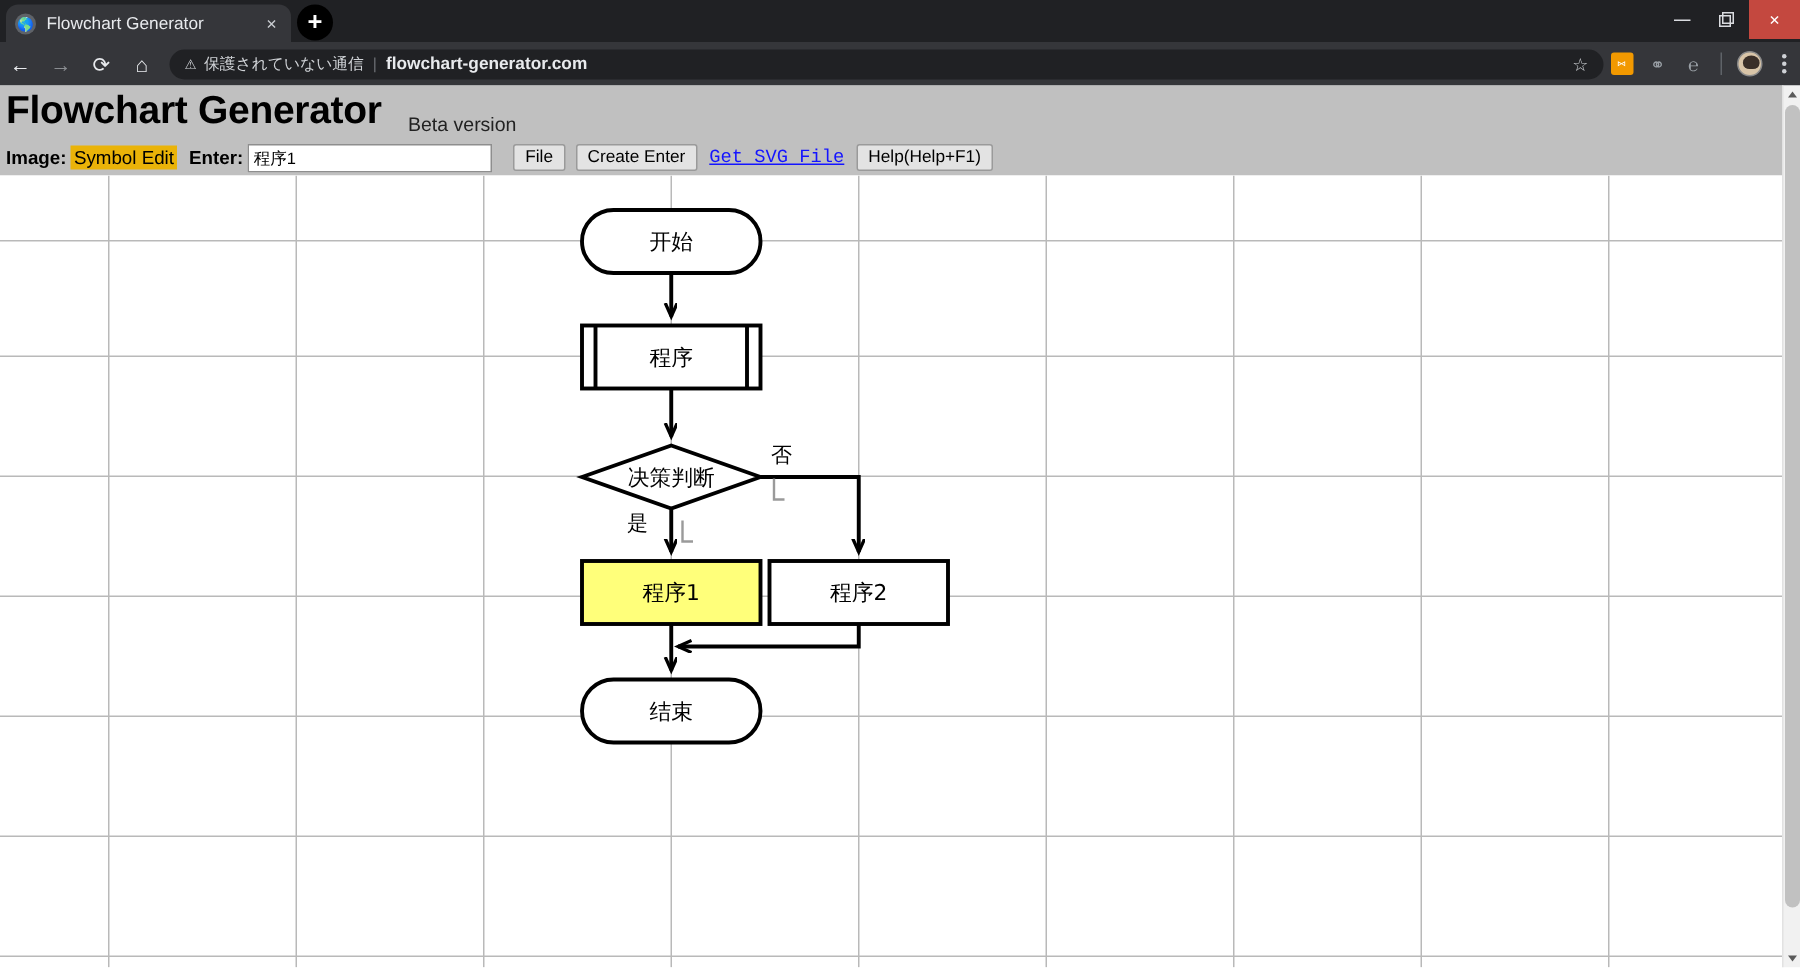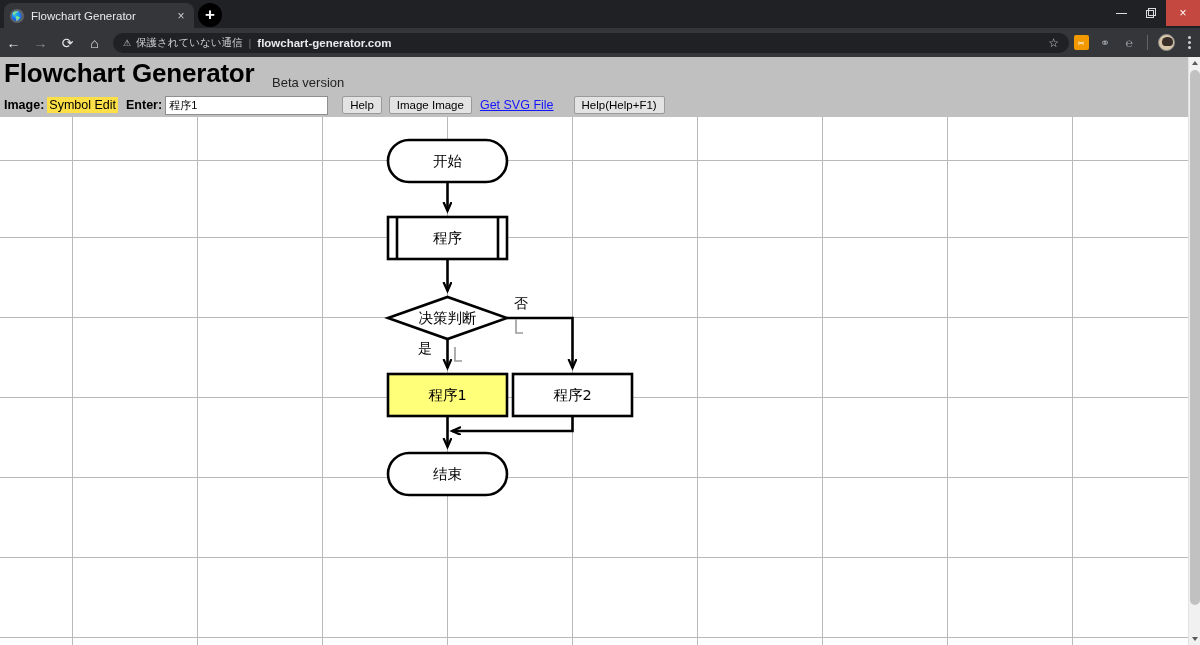--- a/index.html
+++ b/index.html
@@ -57,28 +57,28 @@
      justify-content:center;gap:2px;}
   .kebab i{width:3px;height:3px;border-radius:50%;background:#cfd2d6;display:block;}
 
   
   .page-head{position:absolute;left:0;top:57px;width:1188px;height:60px;background:#c0c0c0;}
   .apptitle{position:absolute;left:4px;top:58px;font-size:26px;font-weight:700;color:#000;
      letter-spacing:-.2px;}
   .beta{position:absolute;left:272px;top:75px;font-size:13px;color:#222;}
   .toolbar{position:absolute;left:4px;top:96px;display:flex;align-items:center;height:18px;}
   .tb-label{font-size:12.5px;font-weight:700;color:#000;margin-right:3px;}
-  .mode-val{font-size:12.5px;background:#fde047;color:#000;padding:1px 2px;margin-right:8px;}
+  .mode-val{font-size:12.5px;background:#eab308;color:#000;padding:1px 2px;margin-right:8px;}
   .tb-input{width:155px;height:15px;font-size:11px;border:1px solid #8e8e8e;
      background:#fff;color:#000;padding:1px 3px;box-sizing:content-box;
      font-family:"Liberation Sans", sans-serif;margin-right:14px;outline:none;}
   .tb-btn{font-size:11.5px;background:#e3e3e3;border:1px solid #9a9a9a;color:#000;
      padding:1px 7px;margin-right:7px;font-family:"Liberation Sans", sans-serif;
      border-radius:2px;line-height:14px;}
-  .tb-link{font-size:12.5px;color:#1414ff;text-decoration:underline;margin:0 20px 0 1px;}
+  .tb-link{font-size:12.5px;color:#1414ff;text-decoration:underline;margin:0 8px 0 1px;font-family:Liberation Mono, monospace;}
 
   
   .canvas{position:absolute;left:0;top:117px;width:1188px;height:528px;background:#fff;overflow:hidden;}
   .gridline{position:absolute;background:#b9b9b9;}
   .gv{width:1px;top:0;height:528px;}
   .gh{height:1px;left:0;width:1188px;}
 
   .svgwrap{position:absolute;left:0;top:0;width:1188px;height:528px;}
 
   
@@ -157,22 +157,22 @@
 
   <div class="page-head"></div>
   <div class="apptitle">Flowchart Generator</div>
   <div class="beta">Beta version</div>
 
   <div class="toolbar">
     <span class="tb-label">Image:</span>
     <span class="mode-val">Symbol Edit</span>
     <span class="tb-label">Enter:</span>
     <input class="tb-input" type="text" value="程序1" style="">
-    <button class="tb-btn">Help</button>
-    <button class="tb-btn">Image Image</button>
+    <button class="tb-btn">File</button>
+    <button class="tb-btn">Create Enter</button>
     <a class="tb-link" href="#">Get SVG File</a>
     <button class="tb-btn">Help(Help+F1)</button>
   </div>
 
   <div class="canvas">
     <div id="grid-layer">
         <div class="gridline gv" style="left: 72px; background: rgb(185, 185, 185);"></div>
         <div class="gridline gv" style="left: 197px; background: rgb(185, 185, 185);"></div>
         <div class="gridline gv" style="left: 322px; background: rgb(185, 185, 185);"></div>
         <div class="gridline gv" style="left: 447px; background: rgb(185, 185, 185);"></div>

